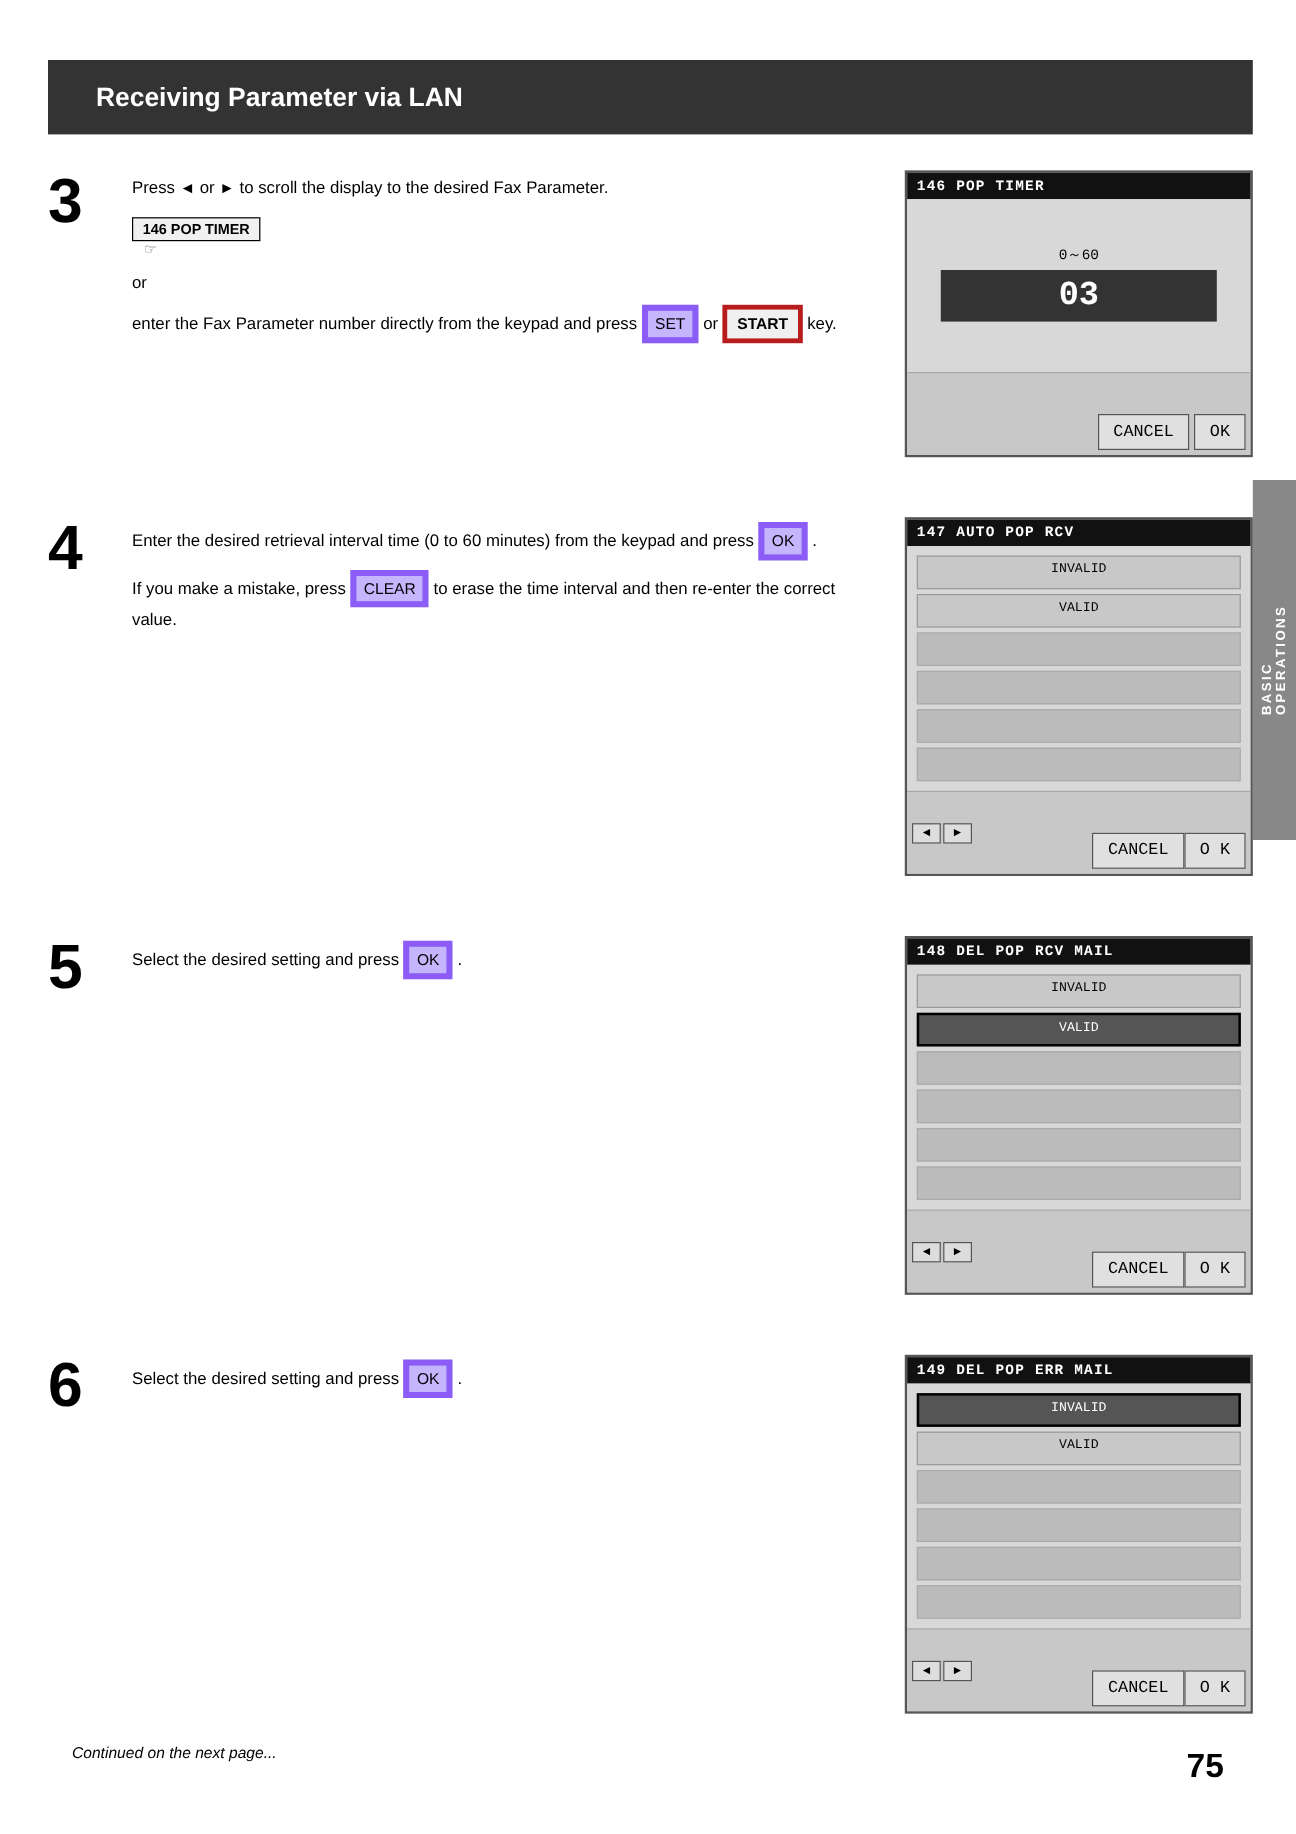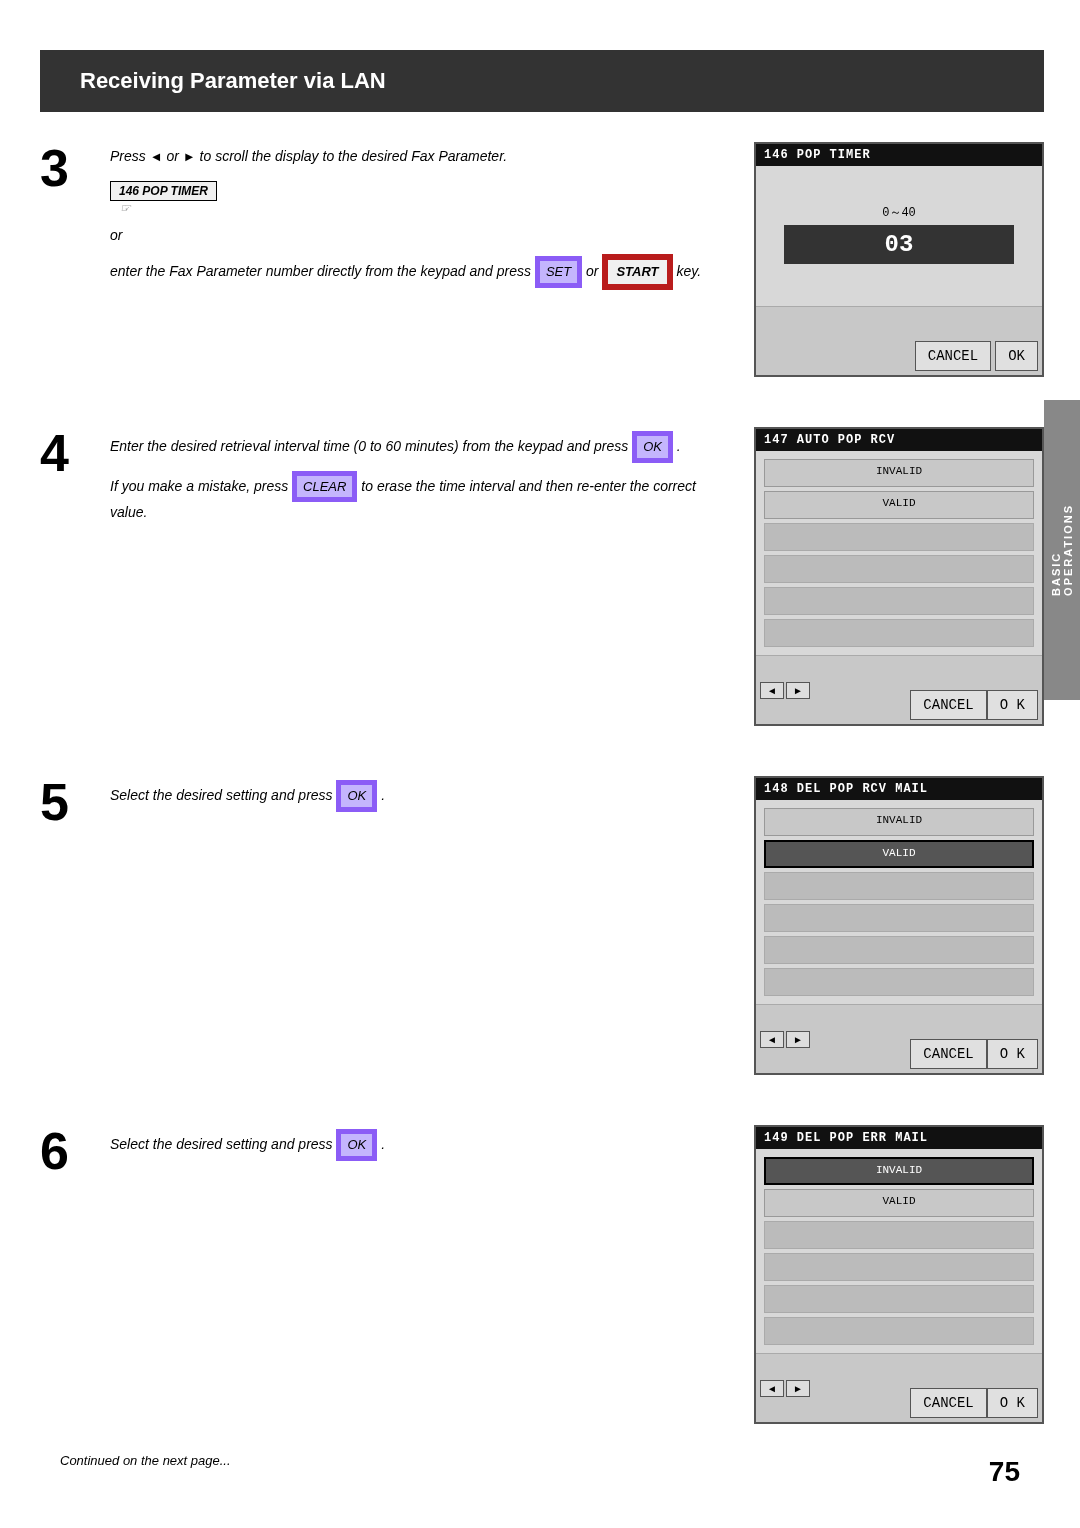--- a/index.html
+++ b/index.html
@@ -65,21 +65,20 @@
       font-weight: bold;
       min-width: 70px;
       line-height: 1;
       margin-top: 0;
     }
 
     .step-content {
       flex: 1;
       padding-right: 20px;
       padding-top: 4px;
-      font-style: italic;
     }
 
     .step-content p {
       margin-bottom: 8px;
       line-height: 1.5;
     }
 
     .step-screen {
       min-width: 290px;
       width: 290px;
@@ -89,21 +88,21 @@
     .inline-btn {
       display: inline-block;
       border: 5px solid #8b5cf6;
       padding: 1px 6px;
       font-size: 13px;
       background: #c4b5fd;
     }
 
     .inline-btn-bold {
       display: inline-block;
-      border: 6px solid #b91c1c;
+      border: 4px solid #b91c1c;
       padding: 2px 8px;
       font-size: 13px;
       font-weight: bold;
       background: #f0f0f0;
       text-align: right;
     }
 
     
     .arrow-left::before { content: '◄'; font-size: 13px; }
     .arrow-right::before { content: '►'; font-size: 13px; }
@@ -145,21 +144,21 @@
       text-align: center;
       font-size: 12px;
       font-family: 'Courier New', monospace;
       margin-bottom: 4px;
       color: #000;
     }
 
     .screen-value-box {
       background: #333;
       color: #fff;
-      font-size: 24px;
+      font-size: 28px;
       font-family: 'Courier New', monospace;
       font-weight: bold;
       text-align: center;
       padding: 6px 0;
       margin: 4px 20px;
     }
 
     .screen-empty-area {
       height: 30px;
     }
@@ -295,21 +294,21 @@
         or
         <span class="inline-btn-bold">START</span>
         key.
       </p>
     </div>
     <div class="step-screen">
       <div class="screen-box">
         <div class="screen-title">146 POP TIMER</div>
         <div class="screen-body">
           <div class="screen-empty-area"></div>
-          <div class="screen-range">0～40</div>
+          <div class="screen-range">0～60</div>
           <div class="screen-value-box">03</div>
           <div class="screen-empty-area"></div>
         </div>
         <div class="screen-buttons">
           <button class="screen-btn">CANCEL</button>
           <button class="screen-btn">OK</button>
         </div>
       </div>
     </div>
   </div>

